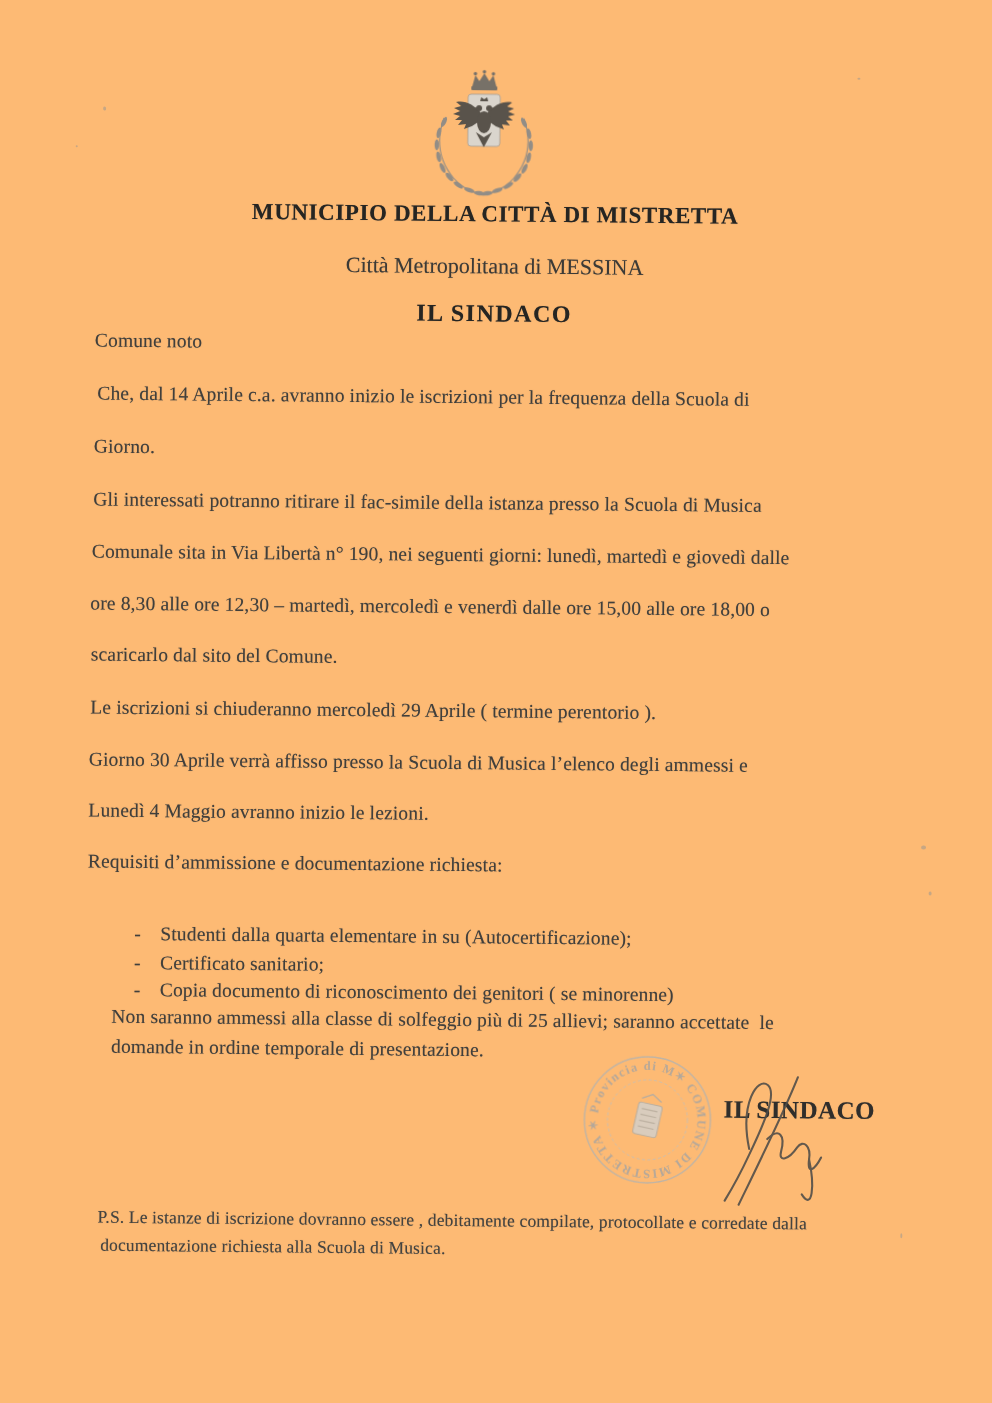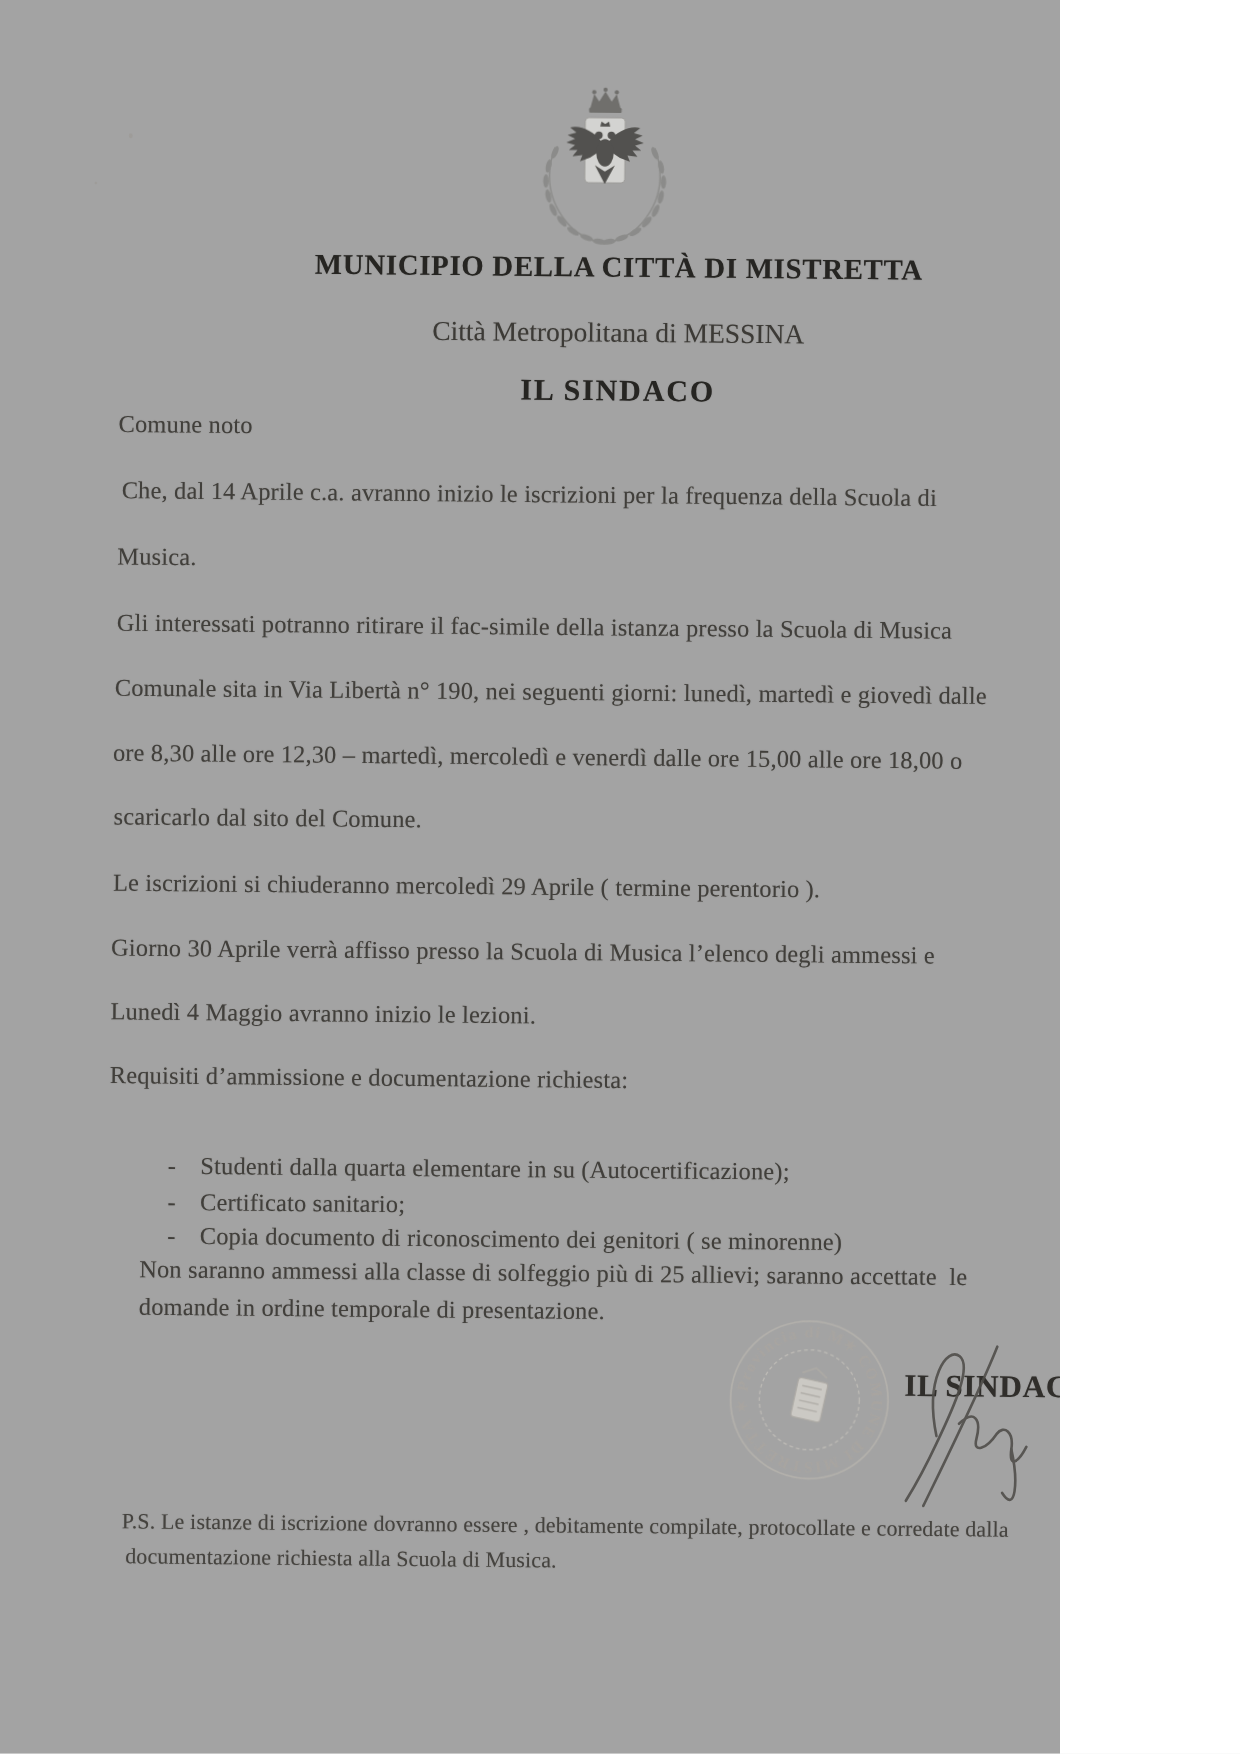--- a/index.html
+++ b/index.html
@@ -1,17 +1,17 @@
 <!DOCTYPE html>
 <html><head>
 <meta charset="utf-8">
 <style>
   html,body{margin:0;padding:0;background:#ffffff;}
   .page{
-    position:relative;width:848px;height:1403px;background:#a3a3a3;
+    position:relative;width:992px;height:1403px;background:#fdba74;
     overflow:hidden;font-family:"Liberation Serif","DejaVu Serif",serif;
   }
   .rot{position:absolute;left:0;top:0;width:992px;height:1403px;
     transform:rotate(0.55deg);transform-origin:40px 120px;}
   .center{position:absolute;left:0;width:100%;text-align:center;white-space:pre;}
   .title-main{top:197px;font-size:23px;font-weight:bold;letter-spacing:.6px;color:#262522;
     text-shadow:0 0 .8px rgba(70,68,64,.55);}
   .title-sub{top:249px;font-size:22px;color:#3c3a36;text-shadow:0 0 .9px rgba(90,88,84,.5);}
   .title-issuer{top:296px;font-size:24px;font-weight:bold;letter-spacing:1.5px;color:#262522;
     text-shadow:0 0 .8px rgba(70,68,64,.5);}
@@ -85,21 +85,21 @@
       <use href="#leafE" transform="translate(60,127) rotate(172)"></use>
     </svg>
 
     <div class="center title-main">MUNICIPIO DELLA CITTÀ DI MISTRETTA</div>
     <div class="center title-sub">Città Metropolitana di MESSINA</div>
     <div class="center title-issuer">IL SINDACO</div>
 
     <div class="line" style="left:97px;top:329px">Comune noto</div>
 
     <div class="line" style="left:100px;top:382px">Che, dal 14 Aprile c.a. avranno inizio le iscrizioni per la frequenza della Scuola di</div>
-    <div class="line" style="left:97px;top:435px">Musica.</div>
+    <div class="line" style="left:97px;top:435px">Giorno.</div>
 
     <div class="line" style="left:97px;top:488px">Gli interessati potranno ritirare il fac-simile della istanza presso la Scuola di Musica</div>
     <div class="line" style="left:96px;top:540px">Comunale sita in Via Libertà n° 190, nei seguenti giorni: lunedì, martedì e giovedì dalle</div>
     <div class="line" style="left:95px;top:592px">ore 8,30 alle ore 12,30 – martedì, mercoledì e venerdì dalle ore 15,00 alle ore 18,00 o</div>
     <div class="line" style="left:96px;top:643px">scaricarlo dal sito del Comune.</div>
 
     <div class="line" style="left:96px;top:696px">Le iscrizioni si chiuderanno mercoledì 29 Aprile ( termine perentorio ).</div>
 
     <div class="line" style="left:95px;top:748px">Giorno 30 Aprile verrà affisso presso la Scuola di Musica l’elenco degli ammessi e</div>
     <div class="line" style="left:95px;top:799px">Lunedì 4 Maggio avranno inizio le lezioni.</div>

